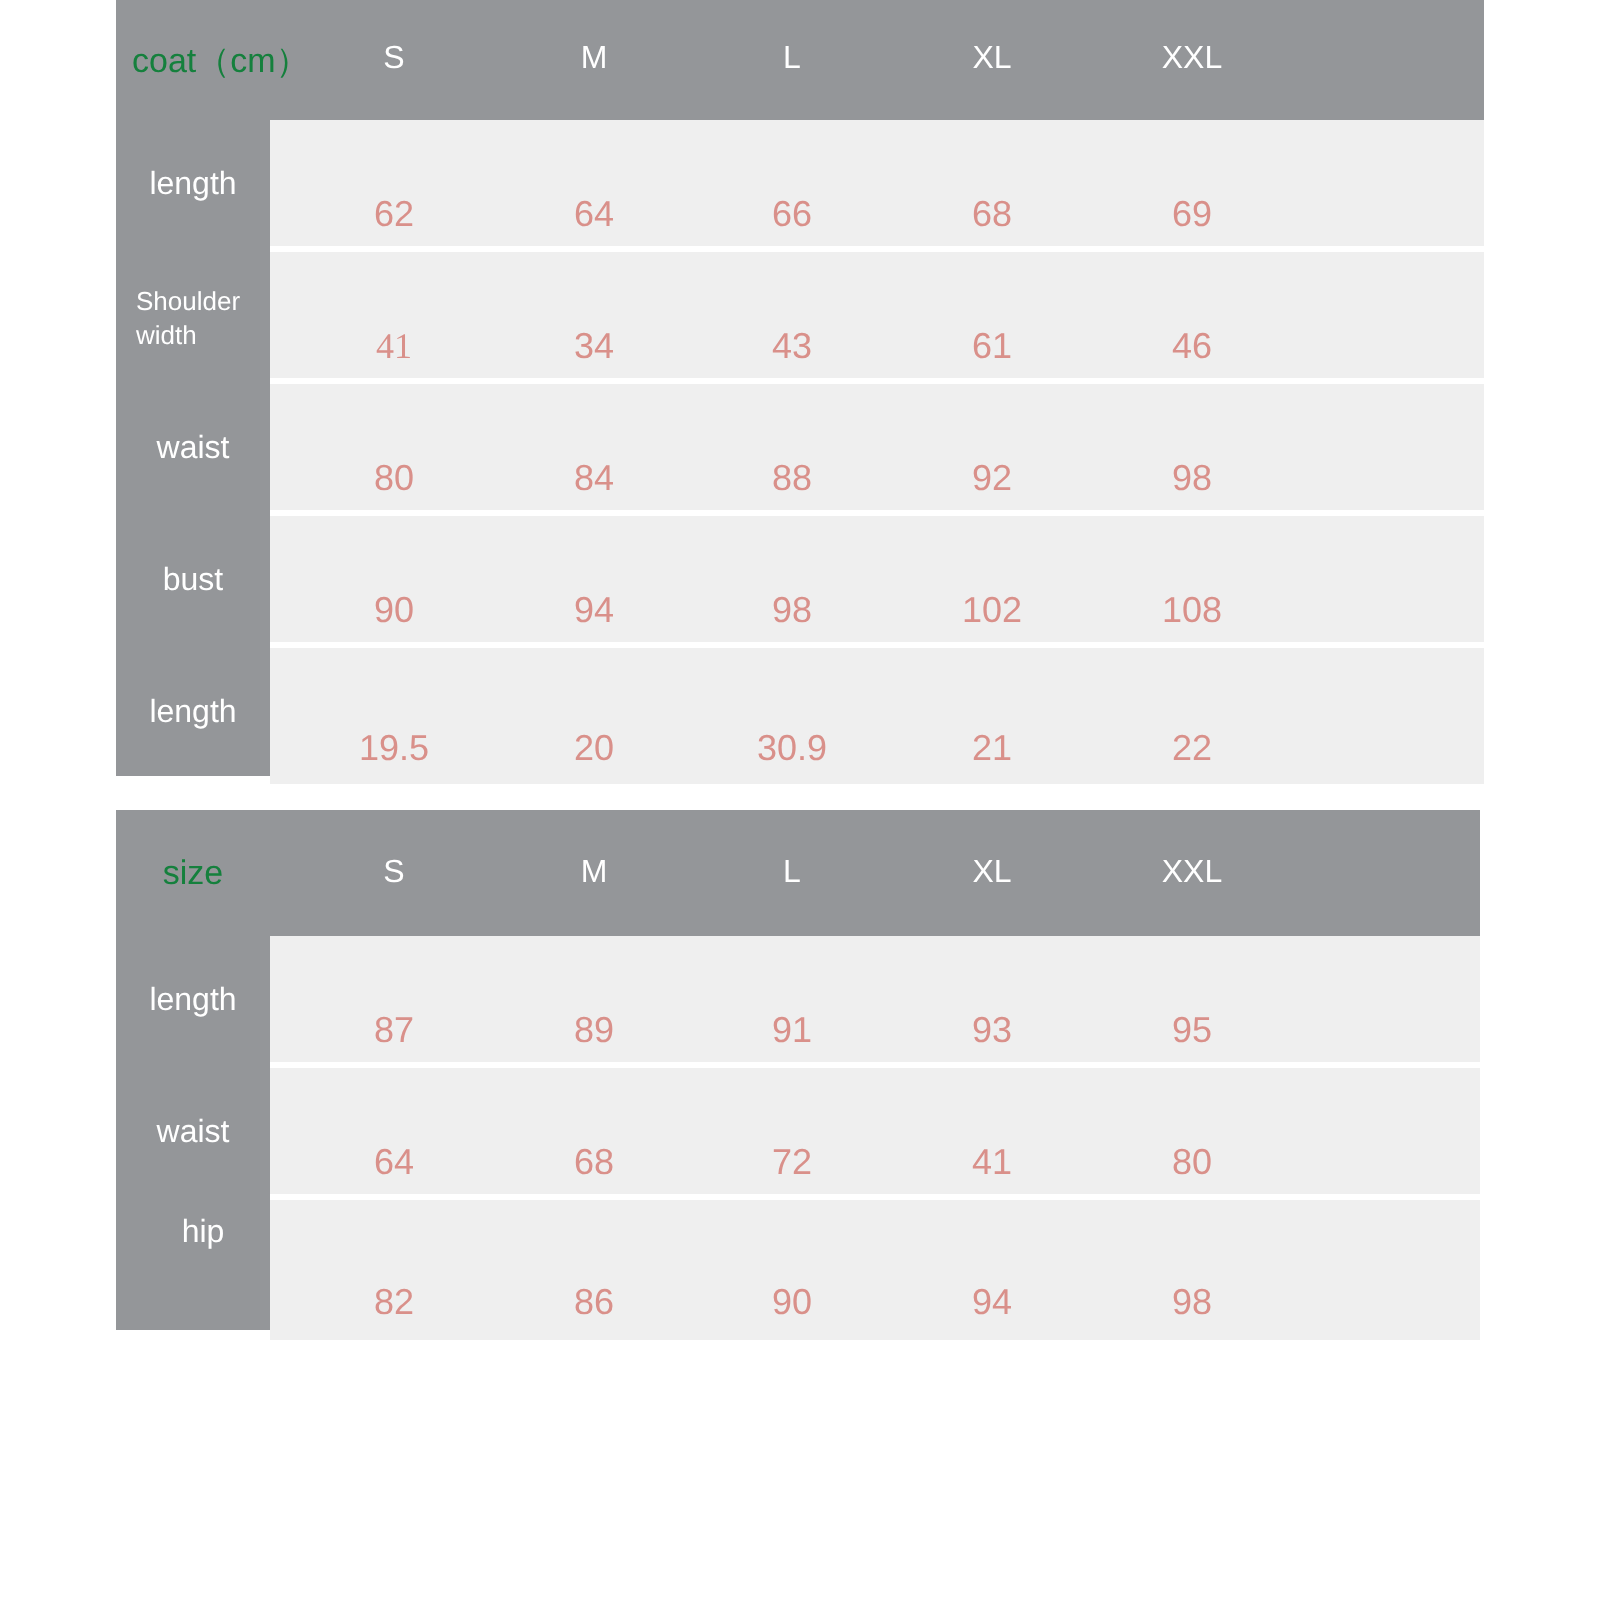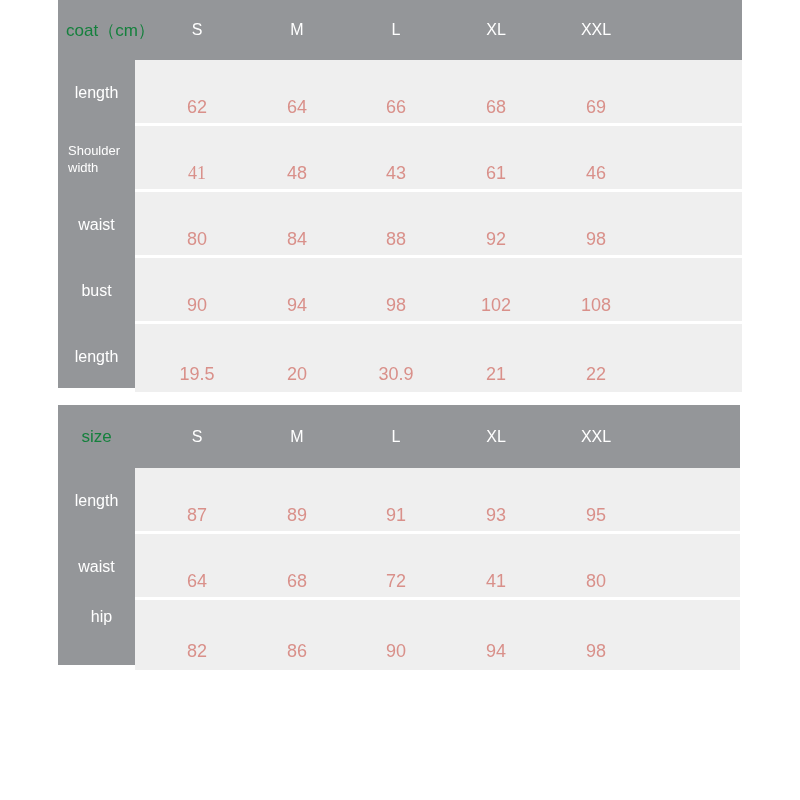--- a/index.html
+++ b/index.html
@@ -51,21 +51,21 @@
       <div class="cell" style="left: 251px; width: 92px; top: 60px; height: 63px;">64</div>
       <div class="cell" style="left: 350px; width: 92px; top: 60px; height: 63px;">66</div>
       <div class="cell" style="left: 450px; width: 92px; top: 60px; height: 63px;">68</div>
       <div class="cell" style="left: 550px; width: 92px; top: 60px; height: 63px;">69</div>
       <div class="cell-row" style="left: 135px; top: 126px; width: 607px; height: 63px;"></div>
       <div class="row-label two-line" style="left: 58px; width: 77px; top: 126px; height: 66px;">
         <span>Shoulder</span>
         <span>width</span>
       </div>
       <div class="cell" style="left: 151px; width: 92px; top: 126px; height: 63px; font-family: Liberation Serif, serif;">41</div>
-      <div class="cell" style="left: 251px; width: 92px; top: 126px; height: 63px;">48</div>
+      <div class="cell" style="left: 251px; width: 92px; top: 126px; height: 63px;">34</div>
       <div class="cell" style="left: 350px; width: 92px; top: 126px; height: 63px;">43</div>
       <div class="cell" style="left: 450px; width: 92px; top: 126px; height: 63px;">61</div>
       <div class="cell" style="left: 550px; width: 92px; top: 126px; height: 63px;">46</div>
       <div class="cell-row" style="left: 135px; top: 192px; width: 607px; height: 63px;"></div>
       <div class="row-label" style="left: 58px; width: 77px; top: 192px; height: 66px;">waist</div>
       <div class="cell" style="left: 151px; width: 92px; top: 192px; height: 63px;">80</div>
       <div class="cell" style="left: 251px; width: 92px; top: 192px; height: 63px;">84</div>
       <div class="cell" style="left: 350px; width: 92px; top: 192px; height: 63px;">88</div>
       <div class="cell" style="left: 450px; width: 92px; top: 192px; height: 63px;">92</div>
       <div class="cell" style="left: 550px; width: 92px; top: 192px; height: 63px;">98</div>

